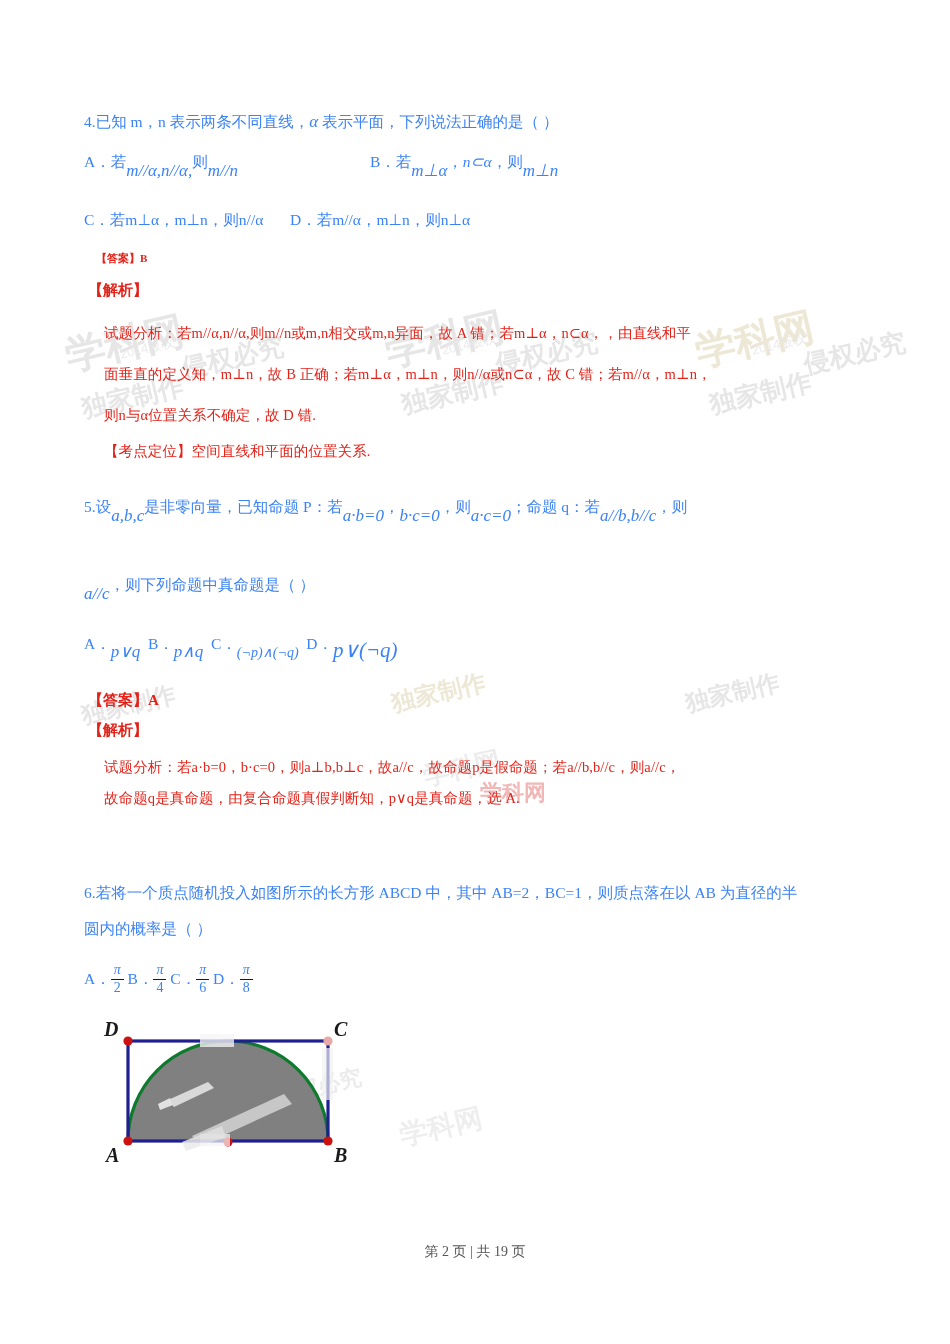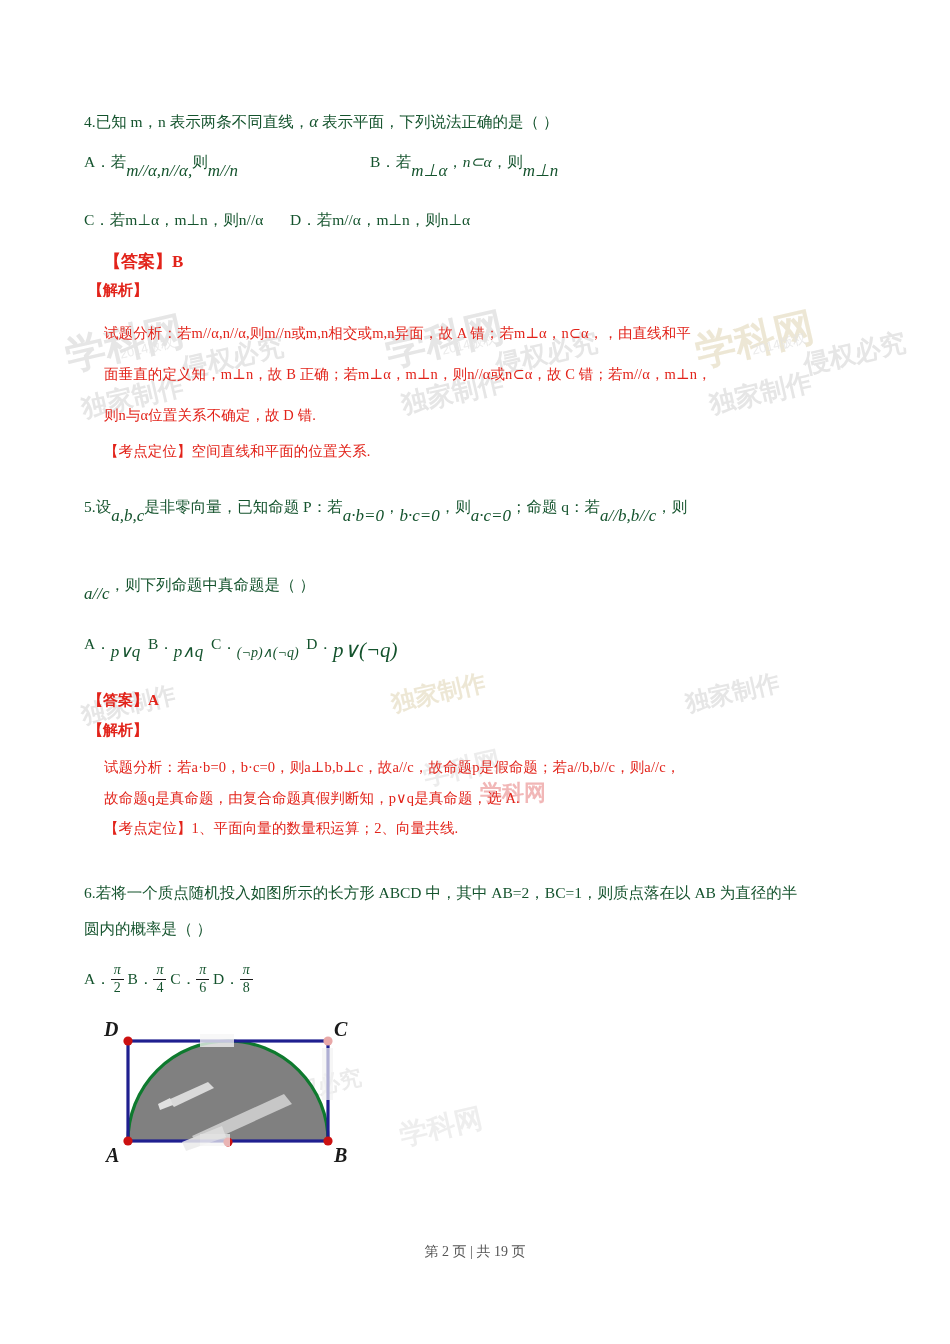--- a/index.html
+++ b/index.html
@@ -51,21 +51,21 @@
     inset: 0;
     z-index: 2;
   }
 
   .ln {
     position: absolute;
     white-space: nowrap;
     font-size: 15.5px;
     line-height: 1.15;
   }
-  .black { color: #14532d; }
+  .black { color: #3b82f6; }
   .red   { color: #e2231a; margin-left: 16px; }
   .redb  { color: #e2231a; font-weight: bold; }
 
   .mi { font-style: italic; font-family: "Liberation Serif", serif; }
   .sub-lower {
     display: inline-block;
     position: relative;
     top: 9px;
     font-style: italic;
     font-size: 17px;
@@ -168,21 +168,21 @@
       <span>A．若</span><span class="sub-lower mi">m//α,n//α,</span><span>则</span><span class="sub-lower mi">m//n</span>
     </div>
 
     <div class="ln black" style="left:370px; top:152px;">
       <span>B．若</span><span class="sub-lower mi">m⊥α</span><span>，</span><span class="mi">n⊂α</span><span>，</span><span>则</span><span class="sub-lower mi">m⊥n</span>
     </div>
 
     <div class="ln black mi" style="left:84px; top:211px; font-style:normal;">C．若m⊥α，m⊥n，则n//α</div>
     <div class="ln black mi" style="left:290px; top:211px; font-style:normal;">D．若m//α，m⊥n，则n⊥α</div>
 
-    <div class="ln redb" style="left:104px; top:252px; font-size:17px;text-align:right;">【答案】B</div>
+    <div class="ln redb" style="left:96px; top:252px; font-size:11px;text-align:right;">【答案】B</div>
     <div class="ln redb" style="left:88px; top:282px; font-size:15px;">【解析】</div>
 
     <div class="ln red analysis" style="left:88px; top:325px;">试题分析：若m//α,n//α,则m//n或m,n相交或m,n异面，故 A 错；若m⊥α，n⊂α，，由直线和平</div>
     <div class="ln red analysis" style="left:88px; top:366px;">面垂直的定义知，m⊥n，故 B 正确；若m⊥α，m⊥n，则n//α或n⊂α，故 C 错；若m//α，m⊥n，</div>
     <div class="ln red analysis" style="left:88px; top:407px;">则n与α位置关系不确定，故 D 错.</div>
     <div class="ln red analysis" style="left:88px; top:443px;">【考点定位】空间直线和平面的位置关系.</div>
 
     <div class="ln black" style="left:84px; top:497px;text-align:center;">
       <span>5.设</span><span class="sub-lower mi">a,b,c</span><span>是非零向量，已知命题 P：若</span><span class="sub-lower mi">a·b=0</span><span>，</span><span class="sub-lower mi">b·c=0</span><span>，</span><span>则</span><span class="sub-lower mi">a·c=0</span><span>；命题 q：若</span><span class="sub-lower mi">a//b,b//c</span><span>，</span><span>则</span>
     </div>
@@ -193,21 +193,20 @@
 
     <div class="ln black" style="left:84px; top:638px;">
       <span class="sup-upper">A．</span><span class="mi" style="font-size:17px;">p∨q</span>&nbsp;&nbsp;<span class="sup-upper">B．</span><span class="mi" style="font-size:17px;">p∧q</span>&nbsp;&nbsp;<span class="sup-upper">C．</span><span class="mi" style="font-size:14px;">(¬p)∧(¬q)</span>&nbsp;&nbsp;<span class="sup-upper">D．</span><span class="mi" style="font-size:21px;">p∨(¬q)</span>
     </div>
 
     <div class="ln redb" style="left:88px; top:692px; font-size:15px;">【答案】A</div>
     <div class="ln redb" style="left:88px; top:722px; font-size:15px;">【解析】</div>
 
     <div class="ln red analysis" style="left:88px; top:759px;">试题分析：若a·b=0，b·c=0，则a⊥b,b⊥c，故a//c，故命题p是假命题；若a//b,b//c，则a//c，</div>
     <div class="ln red analysis" style="left:88px; top:790px;">故命题q是真命题，由复合命题真假判断知，p∨q是真命题，选 A.</div>
-    <div class="ln red analysis" style="left:88px; top:820px;">【考点定位】1、平面向量的数量积运算；2、向量共线.</div>
 
     <div class="ln black" style="left:84px; top:884px;">6.若将一个质点随机投入如图所示的长方形 ABCD 中，其中 AB=2，BC=1，则质点落在以 AB 为直径的半</div>
     <div class="ln black" style="left:84px; top:920px;">圆内的概率是（  ）</div>
 
     <div class="ln black" style="left:84px; top:964px;">
       <span>A．</span><span class="frac"><span class="num">π</span><span class="den">2</span></span>&nbsp;<span>B．</span><span class="frac"><span class="num">π</span><span class="den">4</span></span>&nbsp;<span>C．</span><span class="frac"><span class="num">π</span><span class="den">6</span></span>&nbsp;<span>D．</span><span class="frac"><span class="num">π</span><span class="den">8</span></span>
     </div>
 
     <div class="figure" style="left:96px; top:1008px; width:270px; height:175px;">
       <svg width="270" height="175" viewBox="0 0 270 175">

